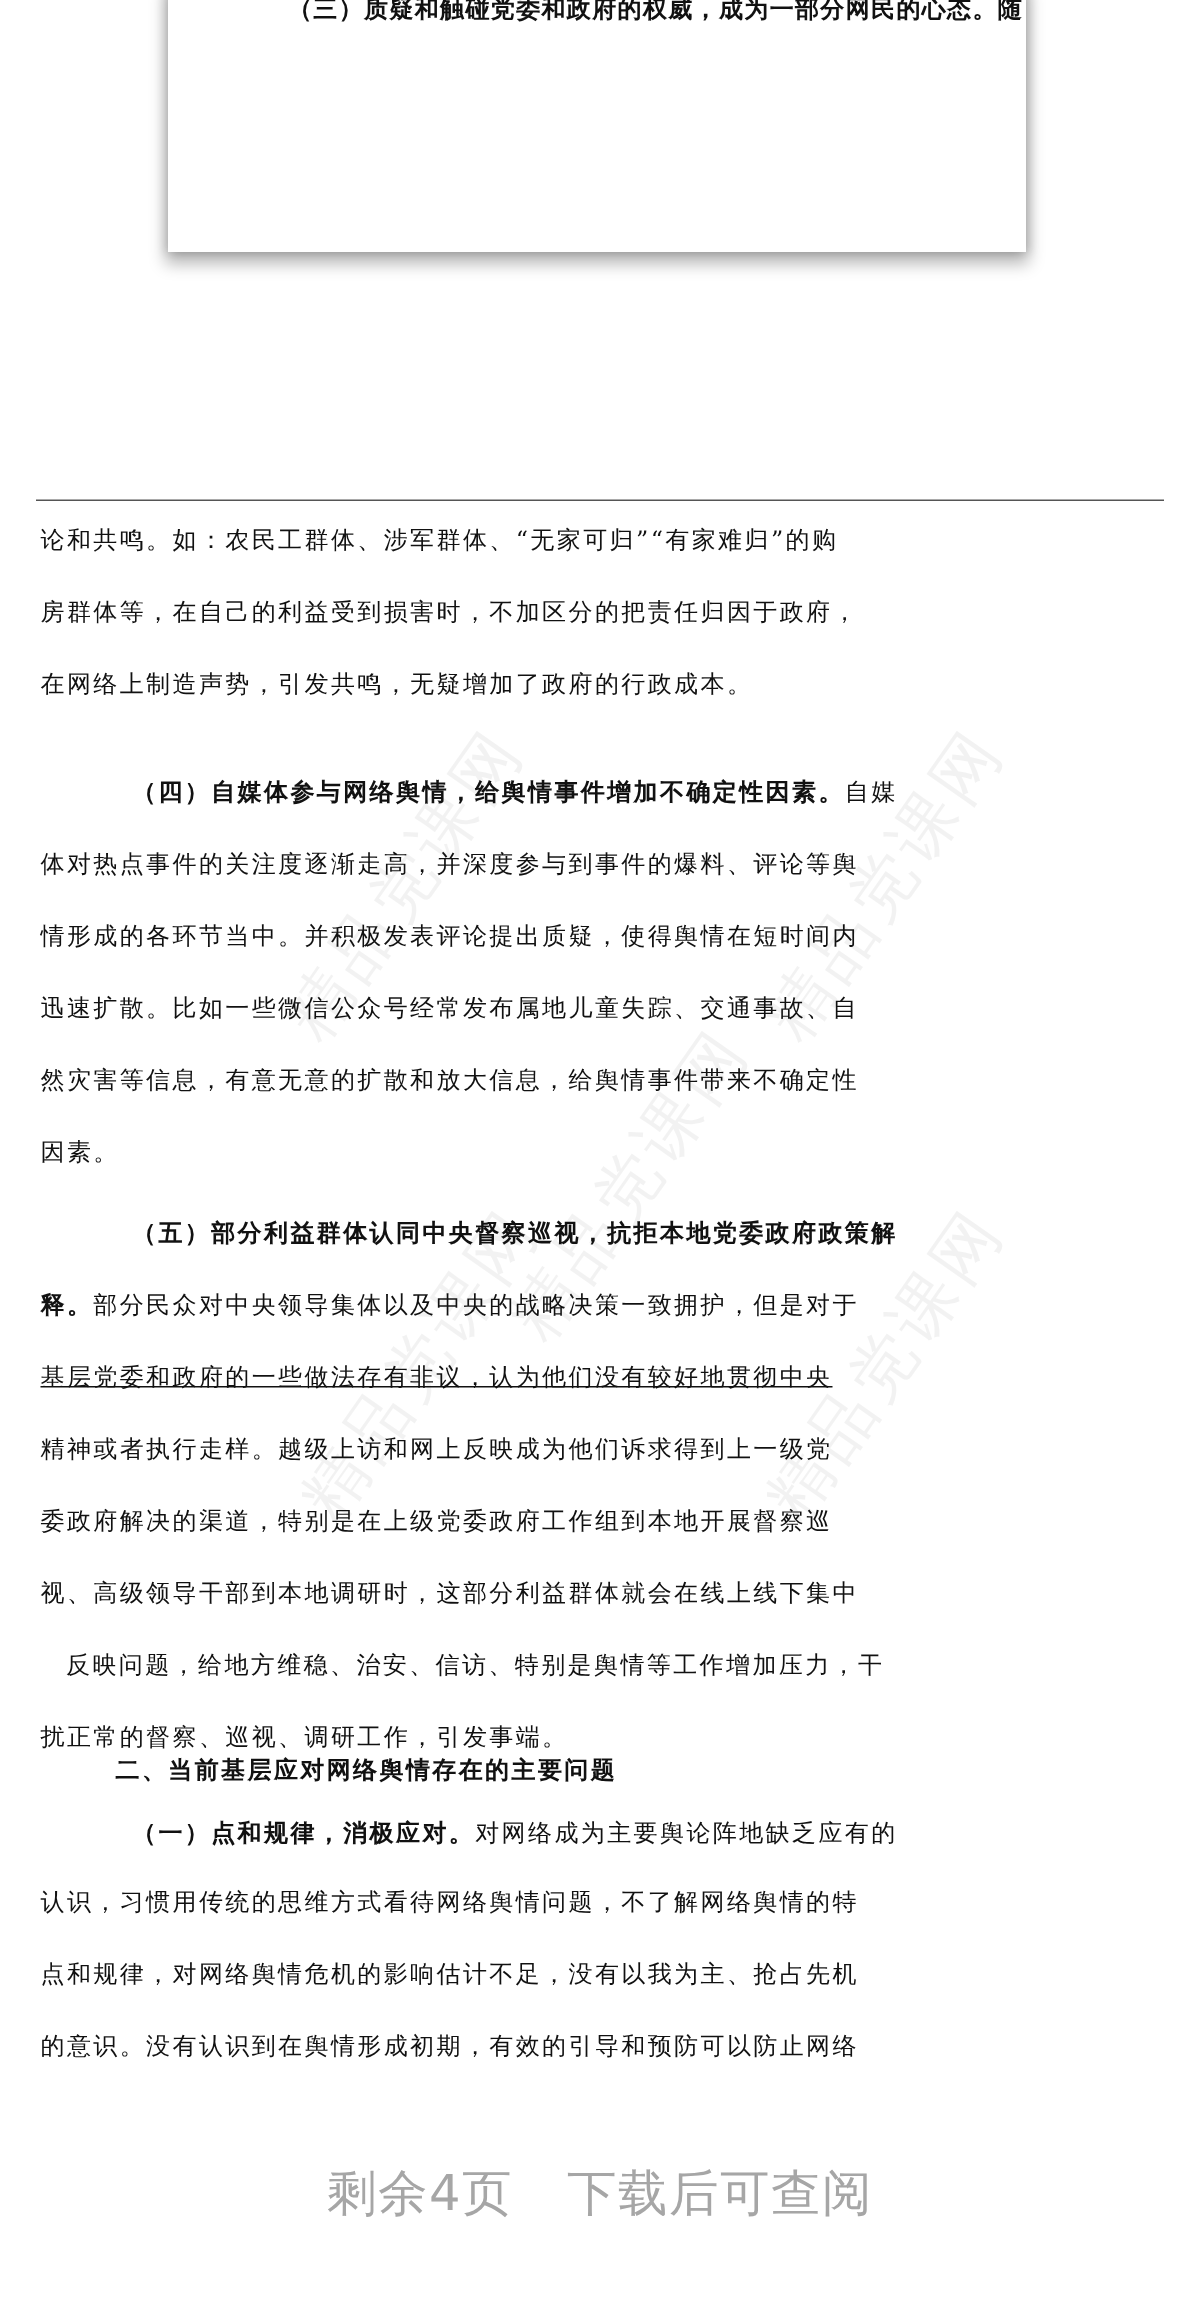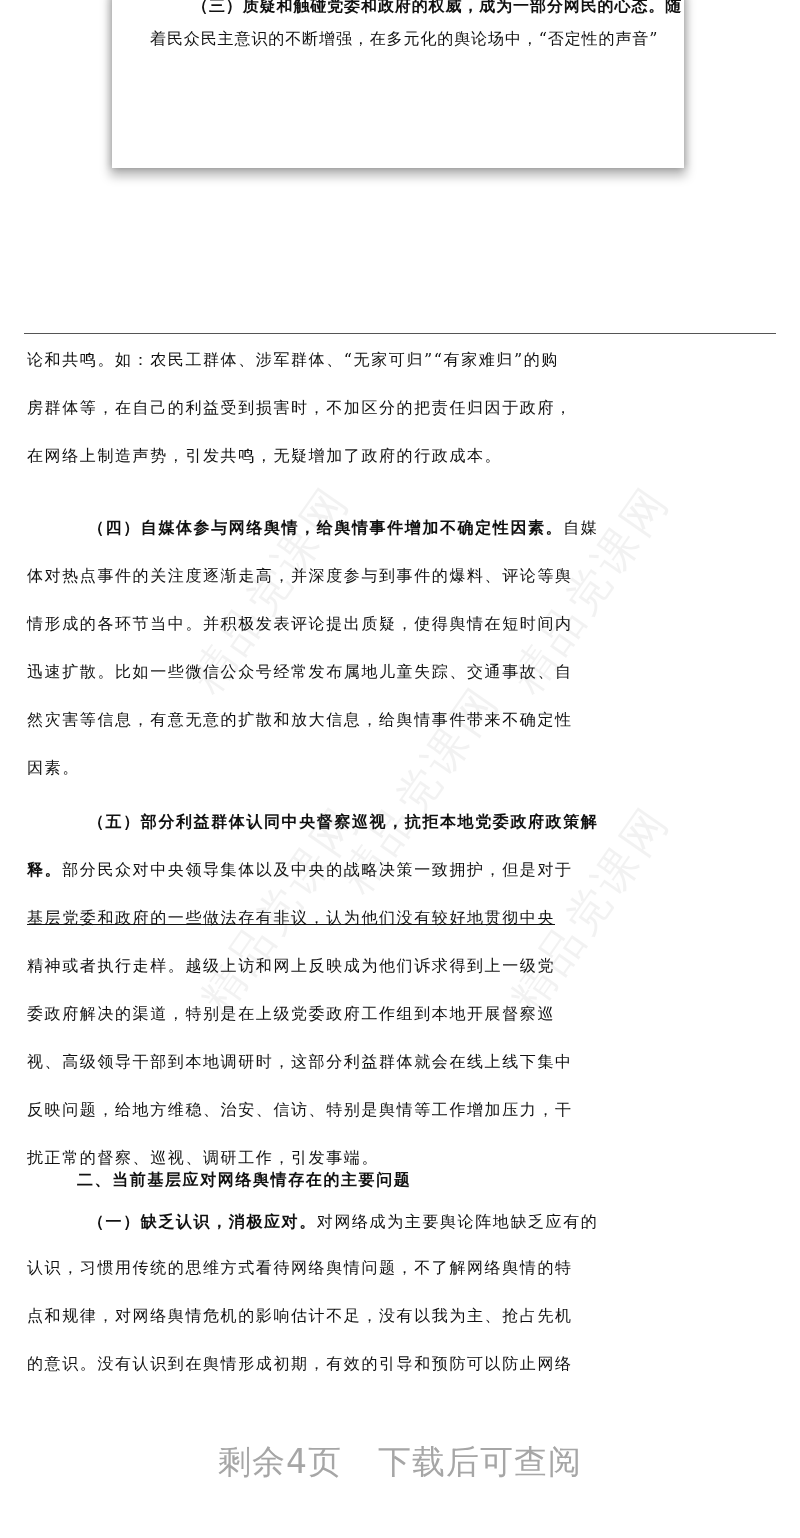--- a/index.html
+++ b/index.html
@@ -50,21 +50,20 @@
     font-family: "DejaVu Sans", "Liberation Sans", sans-serif;
     font-size: 33px; color: #a6a6a6; letter-spacing: 1px;
   }
   .footer .gap { display: inline-block; width: 36px; }
 </style>
 </head>
 <body>
 
 <div class="card">
   <div class="card-line l1">（三）质疑和触碰党委和政府的权威，成为一部分网民的心态。随</div>
-  <div class="card-line l2">着民众民主意识的不断增强，在多元化的舆论场中，“否定性的声音”</div>
 </div>
 
 <div class="divider"></div>
 
 <div class="page">
 
   <div class="watermark" style="left:150px; top:560px;">精品党课网</div>
   <div class="watermark" style="left:470px; top:560px;">精品党课网</div>
   <div class="watermark" style="left:300px; top:760px;">精品党课网</div>
   <div class="watermark" style="left:160px; top:880px;">精品党课网</div>
@@ -80,26 +79,26 @@
   <div class="line" style="top:658px;"><span>迅速扩散。比如一些微信公众号经常发布属地儿童失踪、交通事故、自</span></div>
   <div class="line" style="top:706px;"><span>然灾害等信息，有意无意的扩散和放大信息，给舆情事件带来不确定性</span></div>
   <div class="line" style="top:754px;"><span>因素。</span></div>
 
   <div class="line indent" style="top:808px;"><span class="b">（五）部分利益群体认同中央督察巡视，抗拒本地党委政府政策解</span><span></span></div>
   <div class="line" style="top:856px;"><span class="b">释。</span><span>部分民众对中央领导集体以及中央的战略决策一致拥护，但是对于</span></div>
   <div class="line" style="top:904px;text-decoration:underline;"><span>基层党委和政府的一些做法存有非议，认为他们没有较好地贯彻中央</span></div>
   <div class="line" style="top:952px;"><span>精神或者执行走样。越级上访和网上反映成为他们诉求得到上一级党</span></div>
   <div class="line" style="top:1000px;"><span>委政府解决的渠道，特别是在上级党委政府工作组到本地开展督察巡</span></div>
   <div class="line" style="top:1048px;"><span>视、高级领导干部到本地调研时，这部分利益群体就会在线上线下集中</span></div>
-  <div class="line" style="top:1096px;"><span>反映问题，给地方维稳、治安、信访、特别是舆情等工作增加压力，干</span></div>
+  <div class="line" style="top:1096px;margin-left:17px;"><span>反映问题，给地方维稳、治安、信访、特别是舆情等工作增加压力，干</span></div>
   <div class="line" style="top:1144px;"><span>扰正常的督察、巡视、调研工作，引发事端。</span></div>
 
   <div class="line heading" style="top:1166px;"><span>二、当前基层应对网络舆情存在的主要问题</span></div>
 
-  <div class="line indent" style="top:1208px;"><span class="b">（一）缺乏认识，消极应对。</span><span>对网络成为主要舆论阵地缺乏应有的</span></div>
+  <div class="line indent" style="top:1208px;"><span class="b">（一）点和规律，消极应对。</span><span>对网络成为主要舆论阵地缺乏应有的</span></div>
   <div class="line" style="top:1254px;"><span>认识，习惯用传统的思维方式看待网络舆情问题，不了解网络舆情的特</span></div>
   <div class="line" style="top:1302px;"><span>点和规律，对网络舆情危机的影响估计不足，没有以我为主、抢占先机</span></div>
   <div class="line" style="top:1350px;"><span>的意识。没有认识到在舆情形成初期，有效的引导和预防可以防止网络</span></div>
 </div>
 
 <div class="footer">
   <span>剩余4页</span><span class="gap"></span><span>下载后可查阅</span>
 </div>
 
 </body></html>

